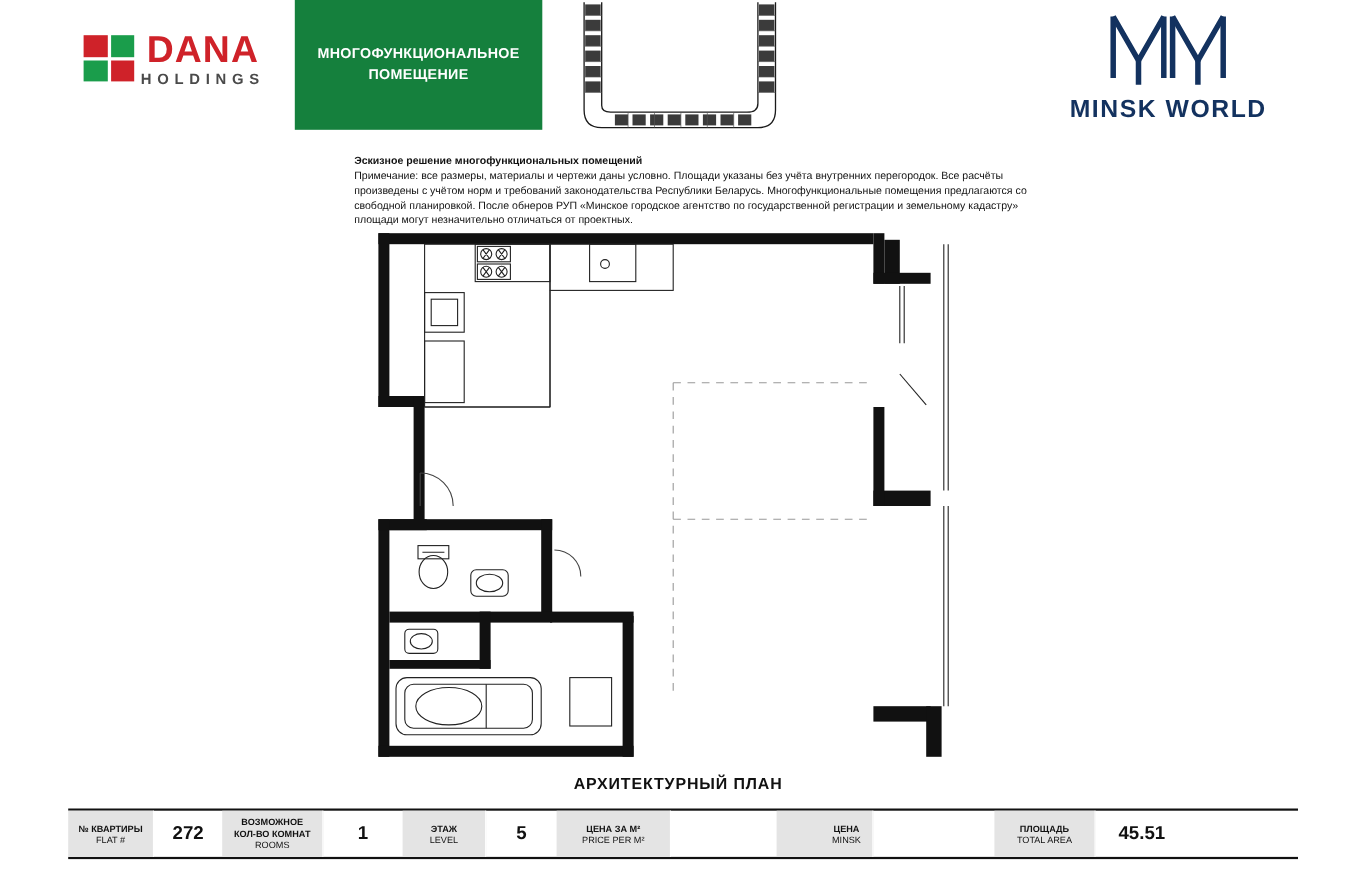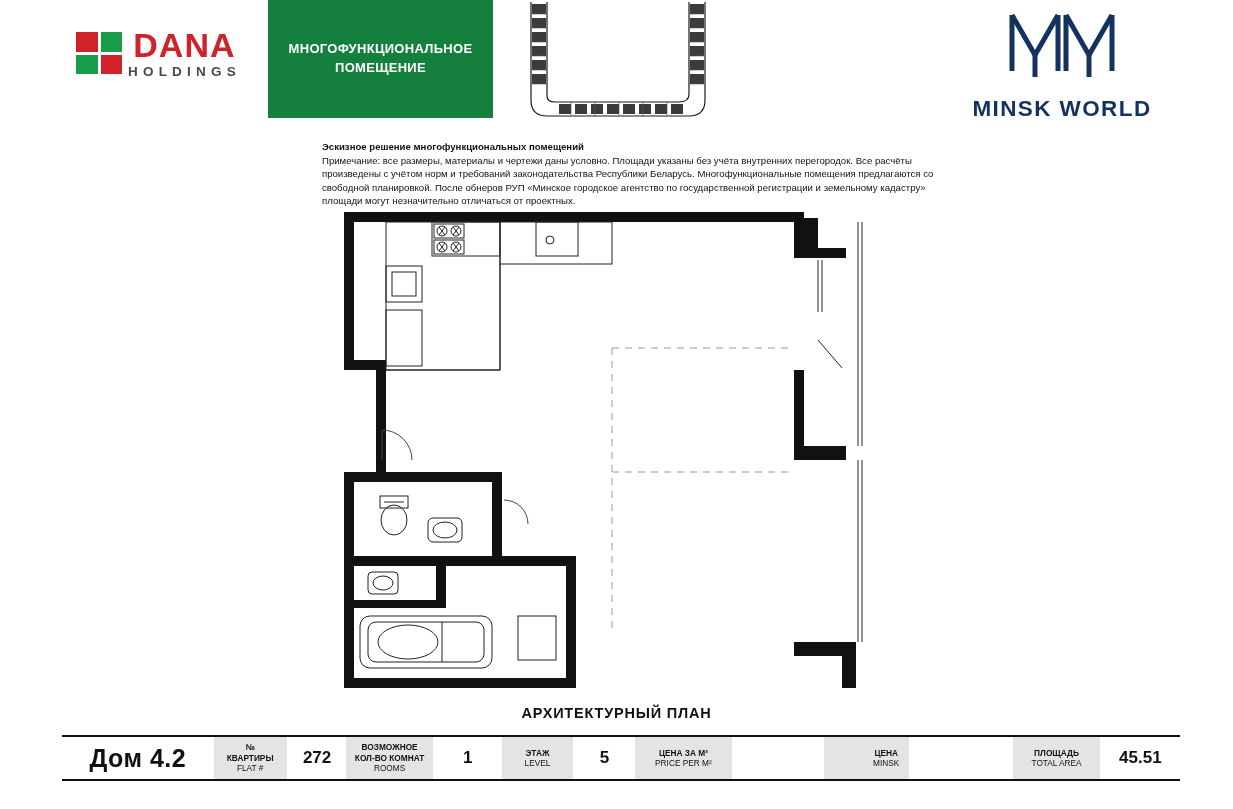--- a/index.html
+++ b/index.html
@@ -69,21 +69,21 @@
   .aerial-bld { position: absolute; background: rgba(225,222,215,.8); }
   .aerial-dark { position: absolute; background: rgba(40,48,38,.55); }
 
   .mw-logo {
     position: absolute; left: 967px; top: 8px; width: 190px; height: 108px;
     text-align: center;
   }
   .mw-mark { width: 100%; height: 76px; display:flex; align-items:center; justify-content:center; }
   .mw-name {
     font-size: 22.5px; font-weight: bold; letter-spacing: 1.4px; color: #13325f;
-    font-family: "Liberation Sans", sans-serif; margin-top: 12px;
+    font-family: "Liberation Sans", sans-serif; margin-top: 2px;
   }
 
   
   .note {
     position: absolute; left: 322px; top: 140px; width: 620px;
     font-size: 9.6px; line-height: 1.42; color: #111;
   }
   .note b { font-weight: bold; }
 
   
@@ -318,21 +318,20 @@
         <path d="M60 230 L60 260"></path>
         <path d="M182 300 A24 24 0 0 1 206 324"></path>
       </g>
     </svg>
   </div>
 
   <div class="plan-title">АРХИТЕКТУРНЫЙ ПЛАН</div>
 
   <div class="footer">
 
-    <div class="f-house">Дом 4.2</div>
 
     <div class="f-lbl" style="width:78px;">
       <span class="l1">№ КВАРТИРЫ</span>
       <span class="l2">FLAT #</span>
     </div>
     <div class="f-val" style="width:62px;">272</div>
 
     <div class="f-lbl" style="width:92px;">
       <span class="l1">ВОЗМОЖНОЕ КОЛ-ВО КОМНАТ</span>
       <span class="l2">ROOMS</span>

